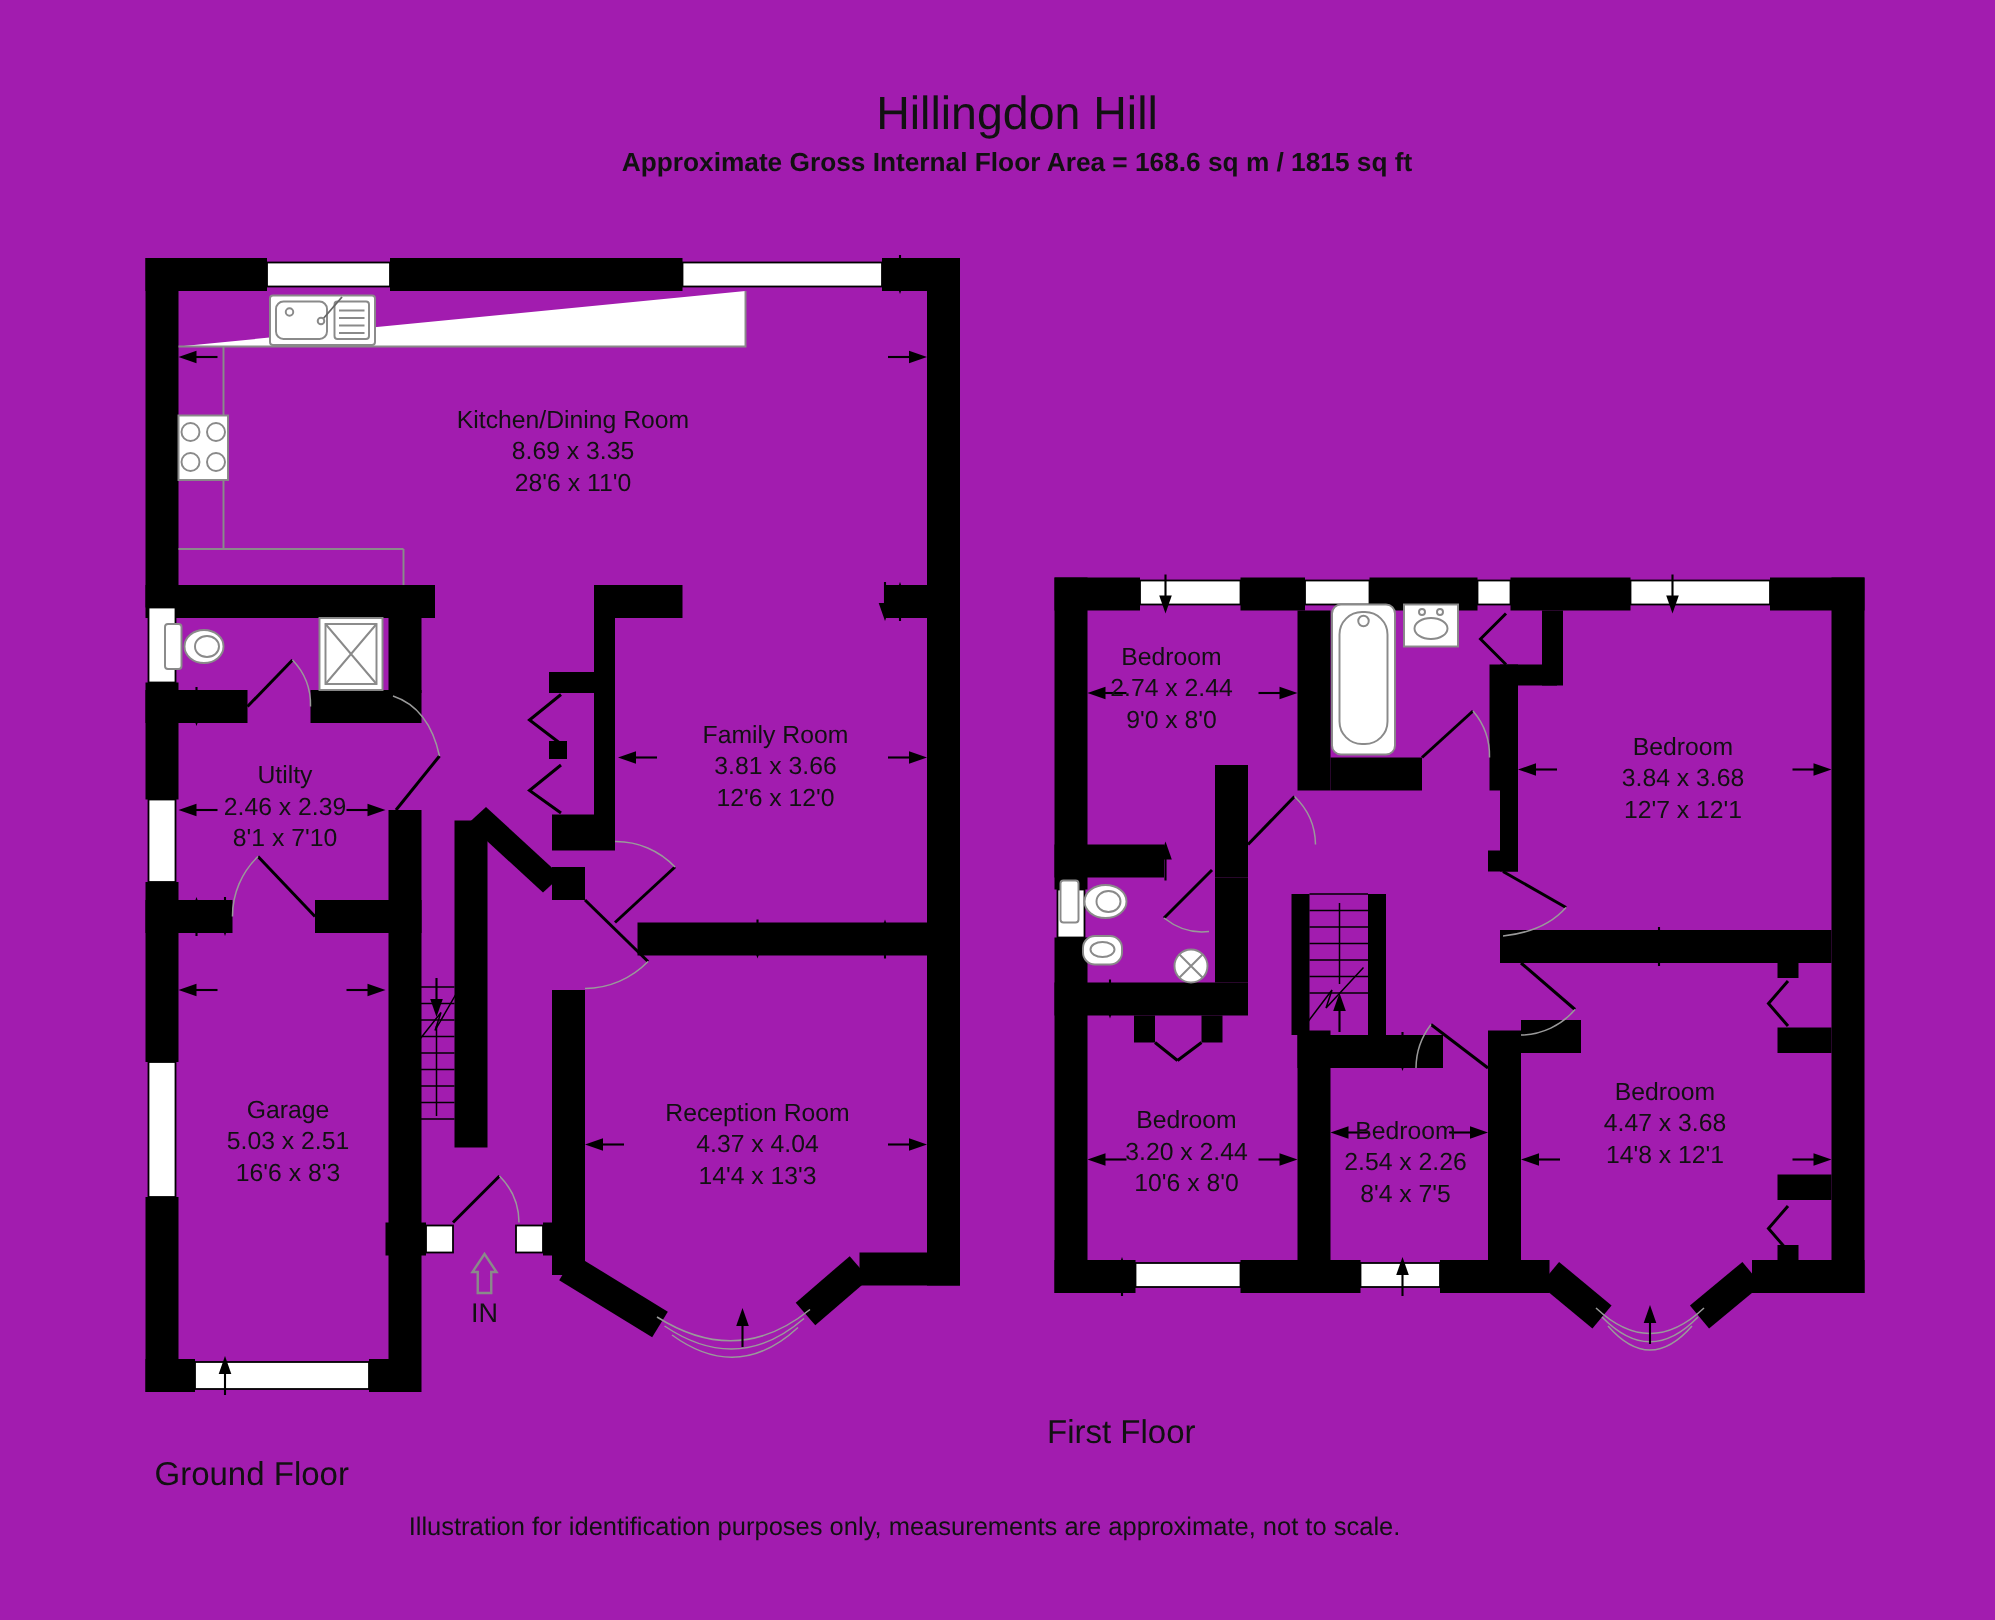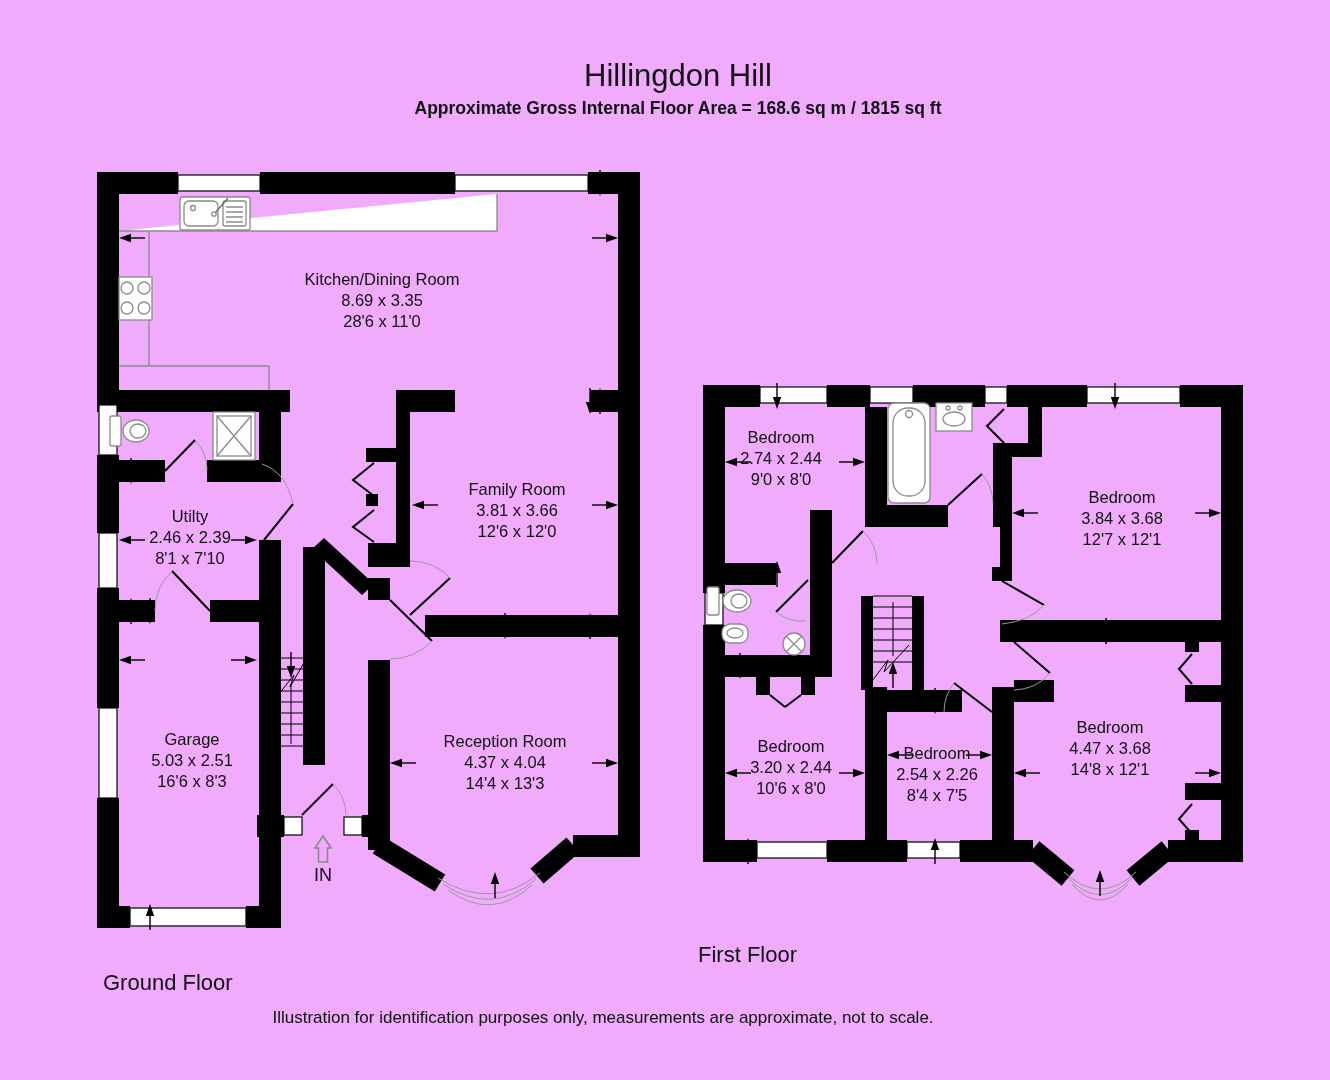--- a/index.html
+++ b/index.html
@@ -1,16 +1,16 @@
 <!DOCTYPE html>
 <html><head>
 <meta charset="utf-8">
 <style>
   html,body{margin:0;padding:0;background:#ffffff;}
-  .page{position:relative;width:1330px;height:1080px;background:#f0abfc;overflow:hidden;}
+  .page{position:relative;width:1330px;height:1080px;background:#a21caf;overflow:hidden;}
   svg{display:block;}
   svg text{font-family:"Liberation Sans","DejaVu Sans",sans-serif;fill:#111;}
   .title-text{font-size:31px;}
   .subtitle-text{font-size:17.5px;font-weight:bold;}
   .floor-label{font-size:22px;}
   .footer-text{font-size:17px;}
   .room-name,.room-dim{font-size:16.5px;}
   .in-label{font-size:18px;}
   .wall{fill:#000;stroke:none;}
   .win{fill:#fff;stroke:#000;stroke-width:1.2;}

